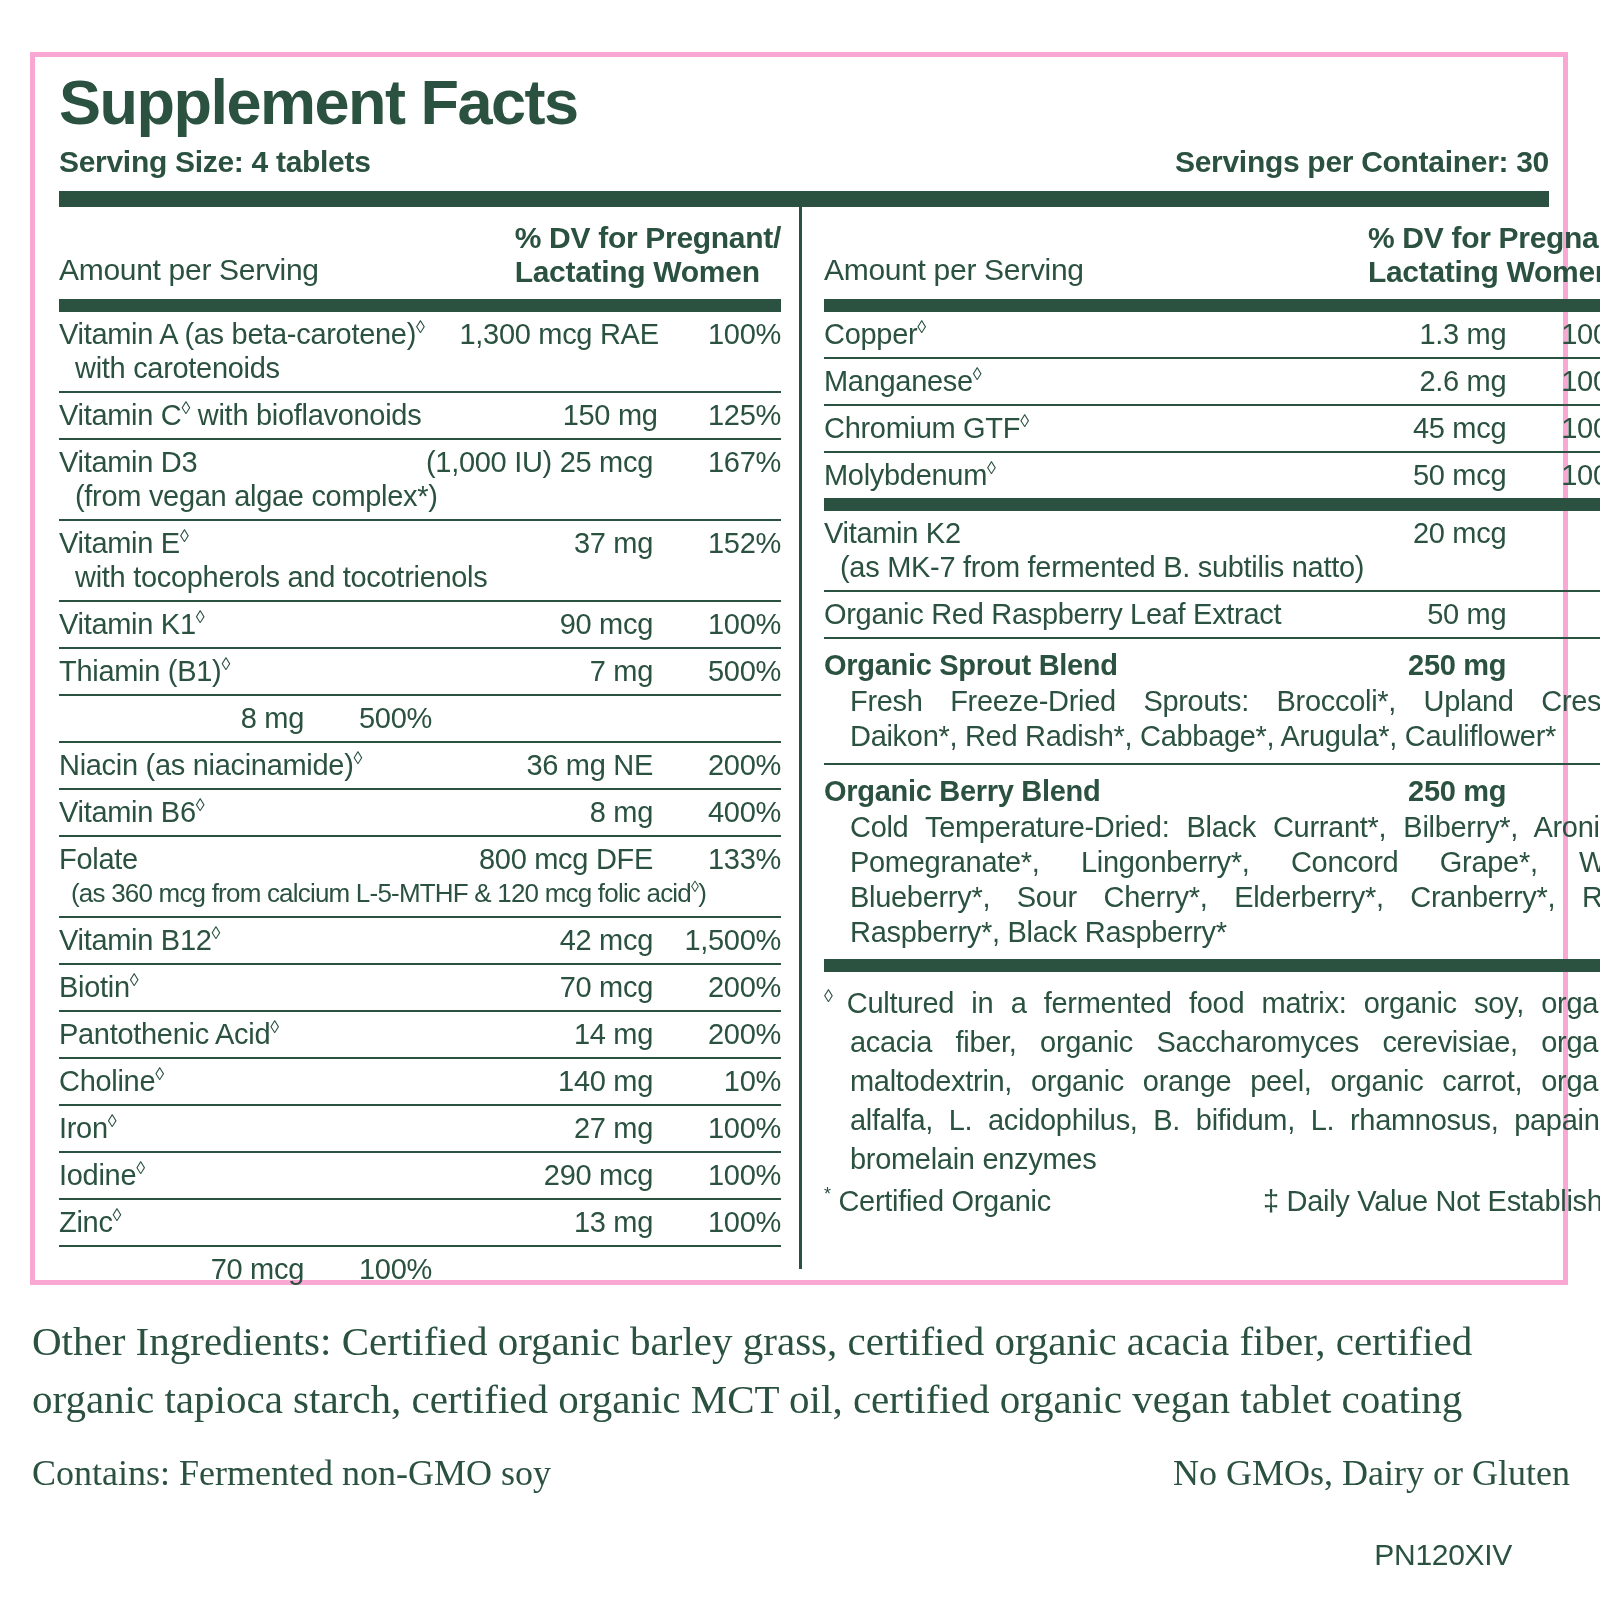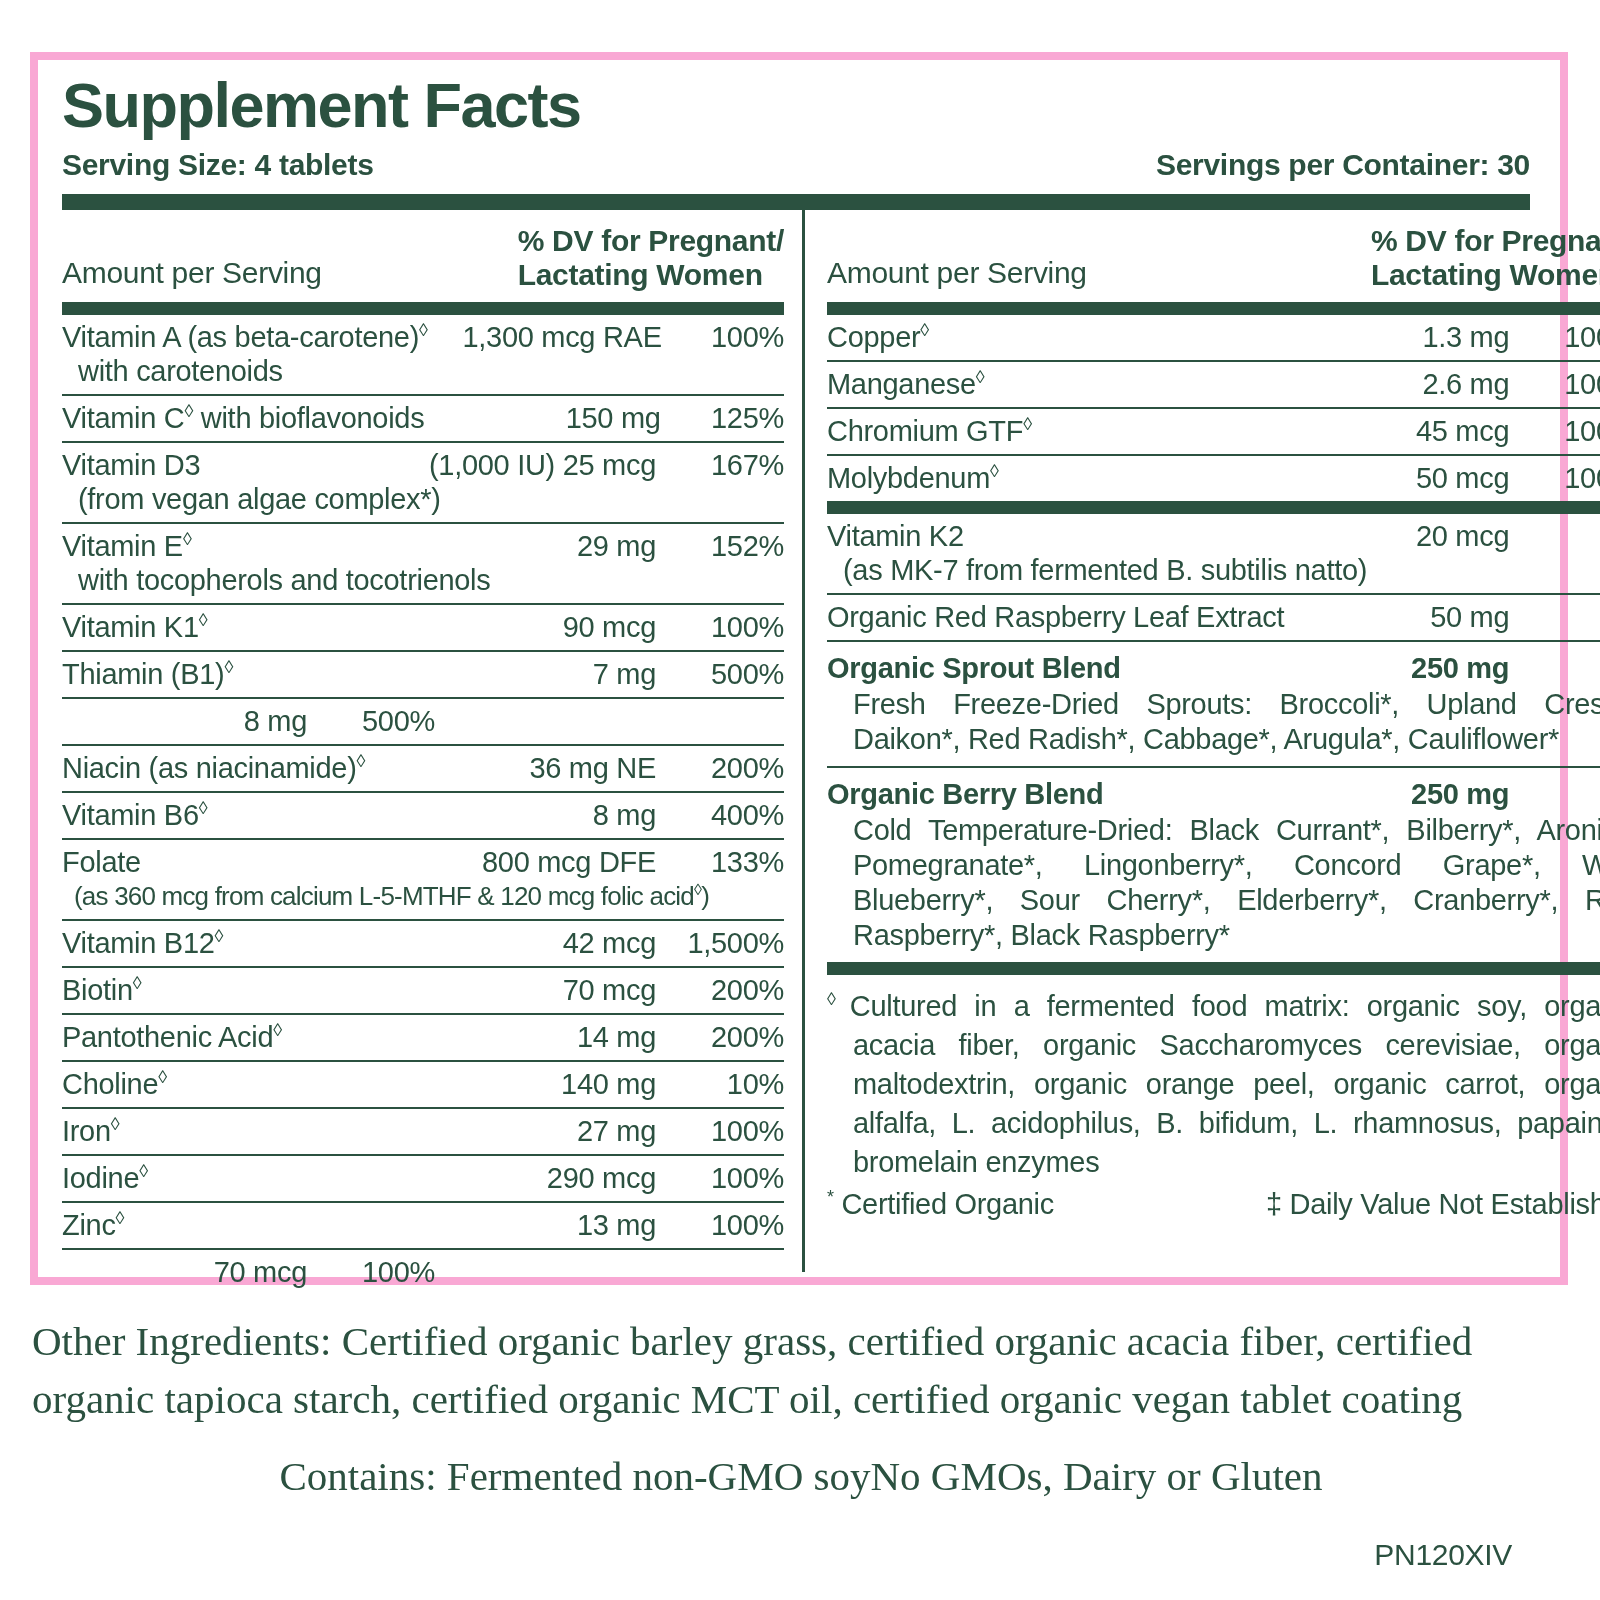--- a/index.html
+++ b/index.html
@@ -3,22 +3,22 @@
 <meta charset="utf-8">
 <style>
   html,body{margin:0;padding:0;}
   body{
     width:1600px;height:1600px;position:relative;background:#ffffff;
     font-family:"Liberation Sans","DejaVu Sans",sans-serif;
     color:#2b5140;letter-spacing:-0.3px;
   }
   .box{
     position:absolute;left:30px;top:52px;width:1538px;height:1233px;
-    border:8px solid #f9a8d4;box-sizing:border-box;
-    padding:10px 30px 0 24px;
+    border:5px solid #f9a8d4;box-sizing:border-box;
+    padding:10px 14px 0 24px;
   }
   .title{
     font-size:63px;font-weight:700;letter-spacing:-1.5px;line-height:70px;
   }
   .serving-row{
     display:flex;justify-content:space-between;align-items:flex-end;
     font-size:30px;margin-top:8px;font-weight:bold;
   }
   .bar{background:#2b5140;height:16px;margin-top:12px;}
   .cols{display:flex;margin-top:0;height:1062px;}
@@ -53,21 +53,21 @@
   .foot-row{
     display:flex;justify-content:space-between;font-size:29px;margin-top:6px;
   }
   .serif{font-family:"Liberation Serif","DejaVu Serif",serif;letter-spacing:0;}
   .other-ing{
     position:absolute;left:32px;top:1312px;width:1538px;
     font-size:41px;line-height:58px;
   }
   .contains-row{
     position:absolute;left:32px;top:1452px;width:1538px;
-    display:flex;justify-content:center;font-size:41px;
+    display:flex;justify-content:space-between;font-size:36px;
   }
   .code{
     position:absolute;right:88px;top:1538px;font-size:30px;letter-spacing:-0.3px;
   }
 </style>
 </head>
 <body>
 
 <div class="box">
   <div class="title">Supplement Facts</div>
@@ -110,21 +110,21 @@
             <div class="rline">
               <span class="n"><span>Vitamin D3</span></span>
               <span class="a"><span>(1,000 IU) 25 mcg</span></span>
               <span class="p">167%</span>
             </div>
             <div class="subline"><span>(from vegan algae complex*)</span></div>
           </div>
           <div class="row">
             <div class="rline">
               <span class="n"><span>Vitamin E</span><span class="sup">◊</span></span>
-              <span class="a"><span>29 mg</span></span>
+              <span class="a"><span>37 mg</span></span>
               <span class="p">152%</span>
             </div>
             <div class="subline"><span>with tocopherols and tocotrienols</span></div>
           </div>
           <div class="row">
             <div class="rline">
               <span class="n"><span>Vitamin K1</span><span class="sup">◊</span></span>
               <span class="a"><span>90 mcg</span></span>
               <span class="p">100%</span>
             </div>

